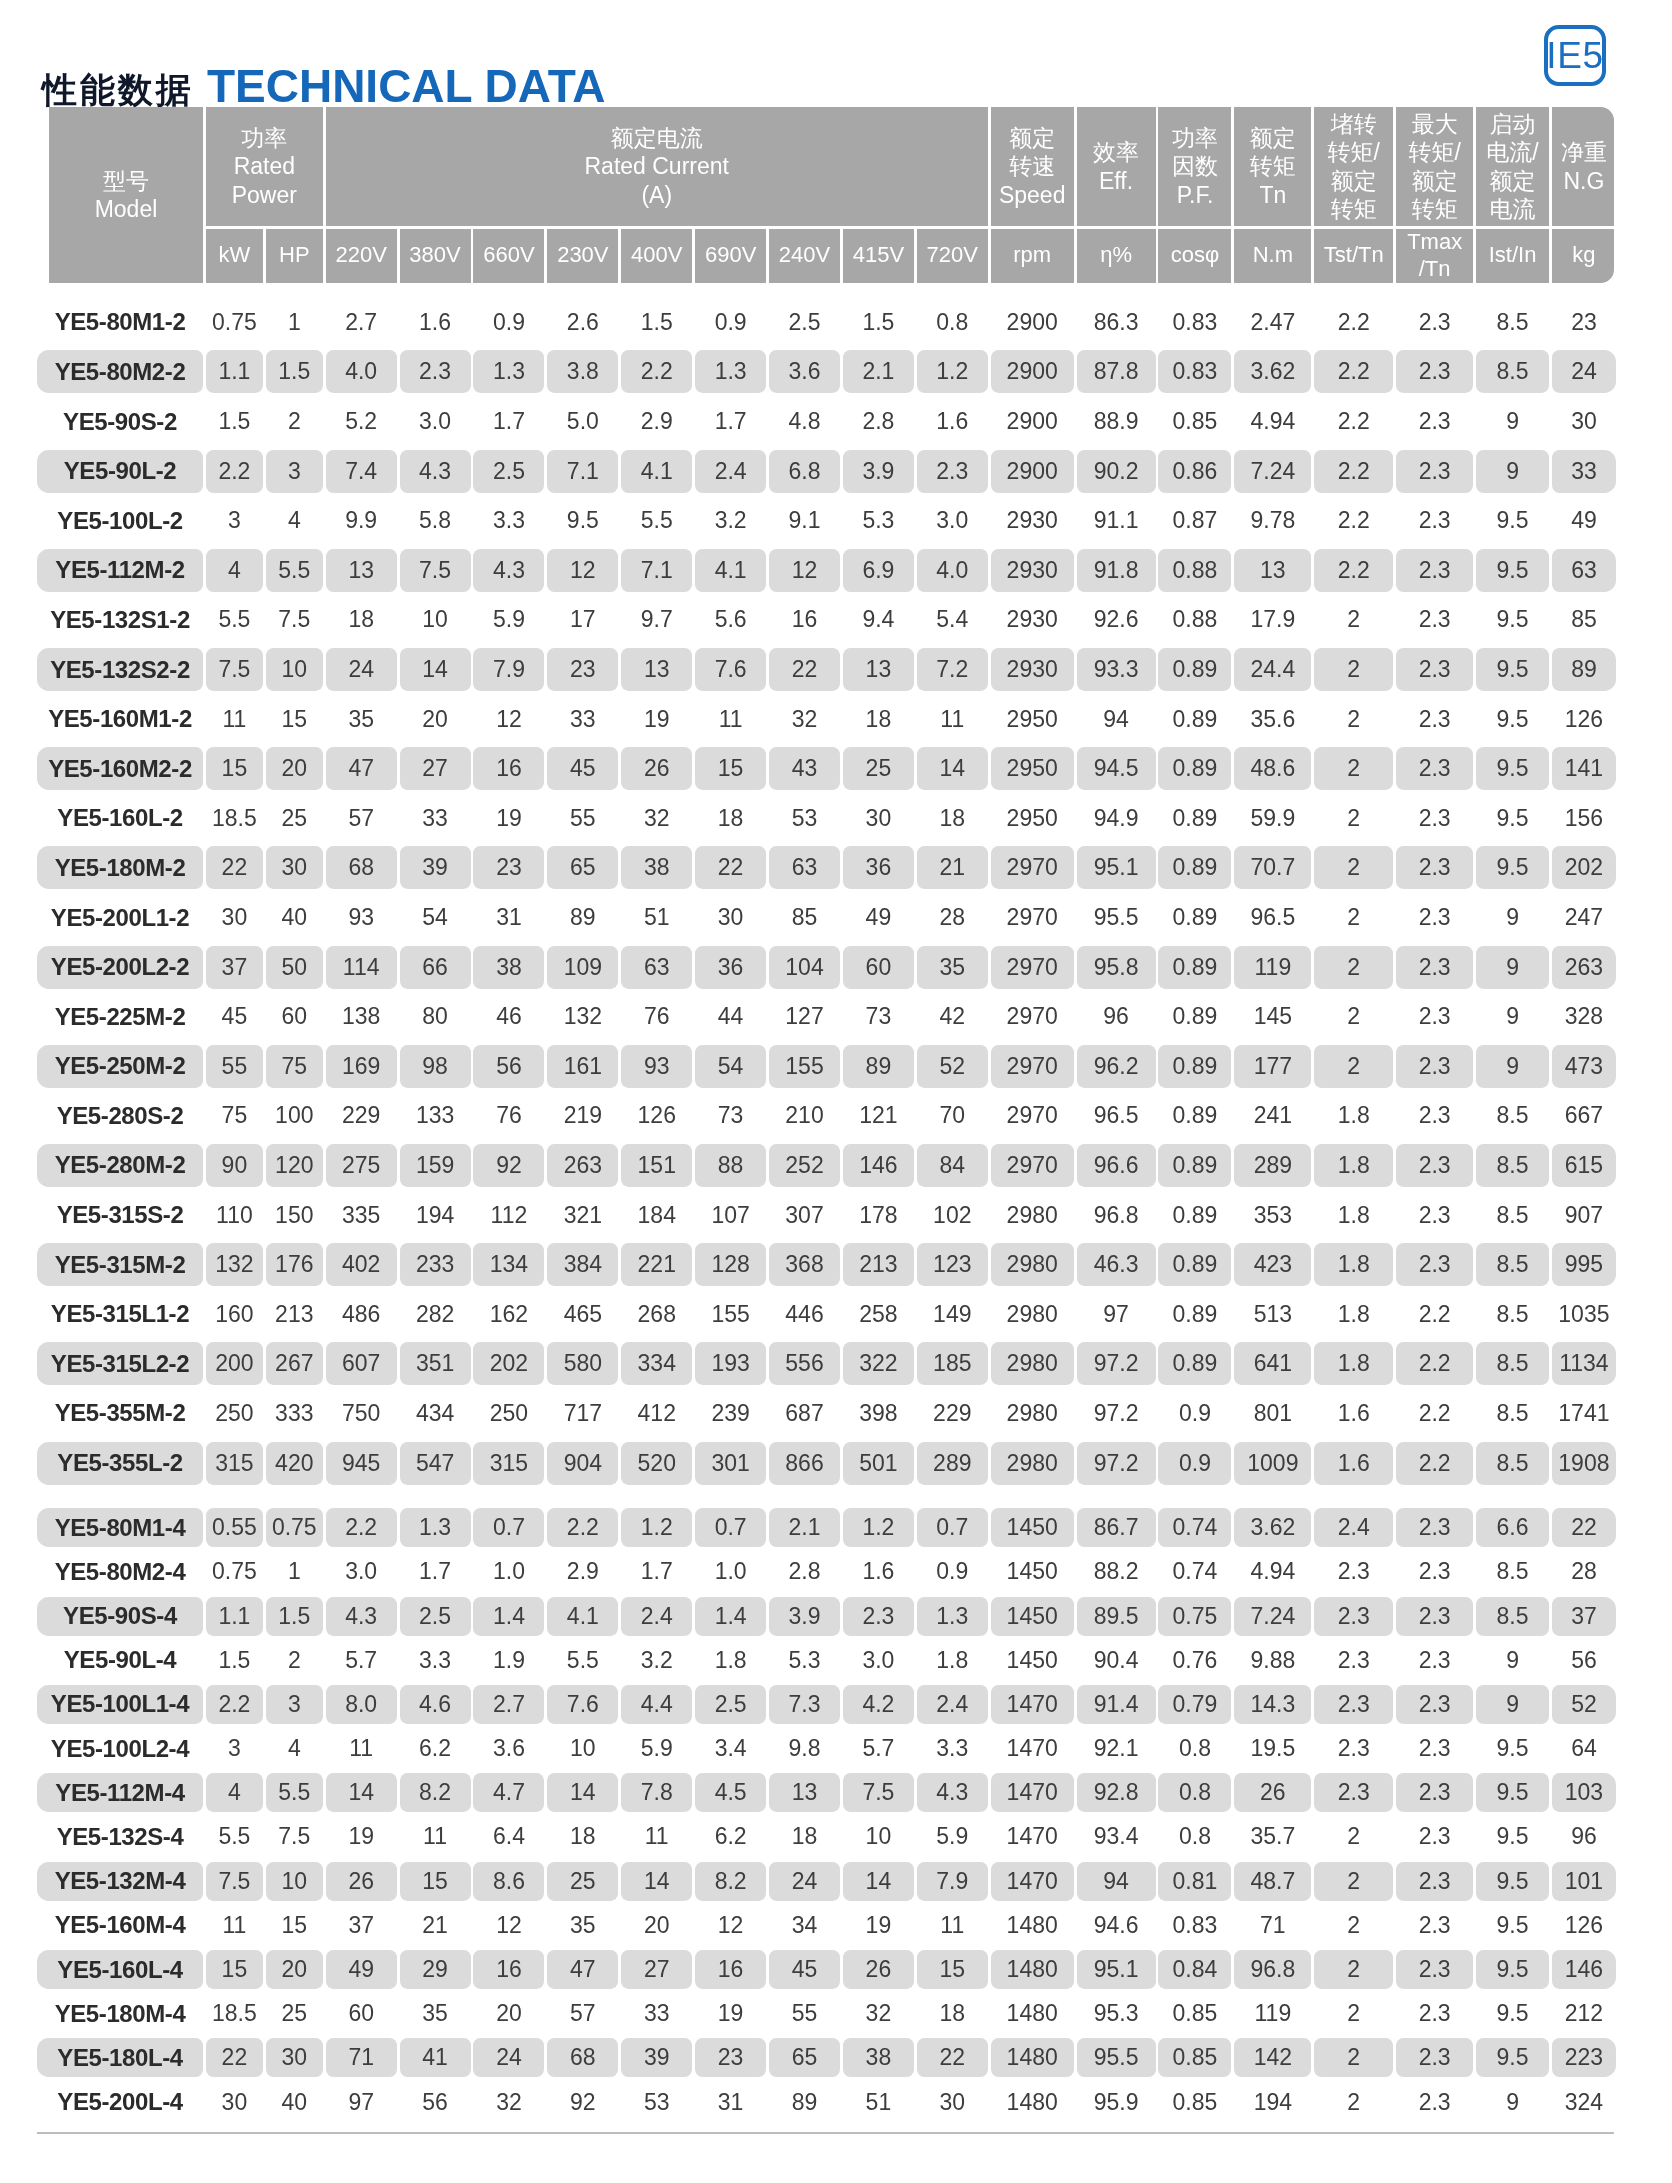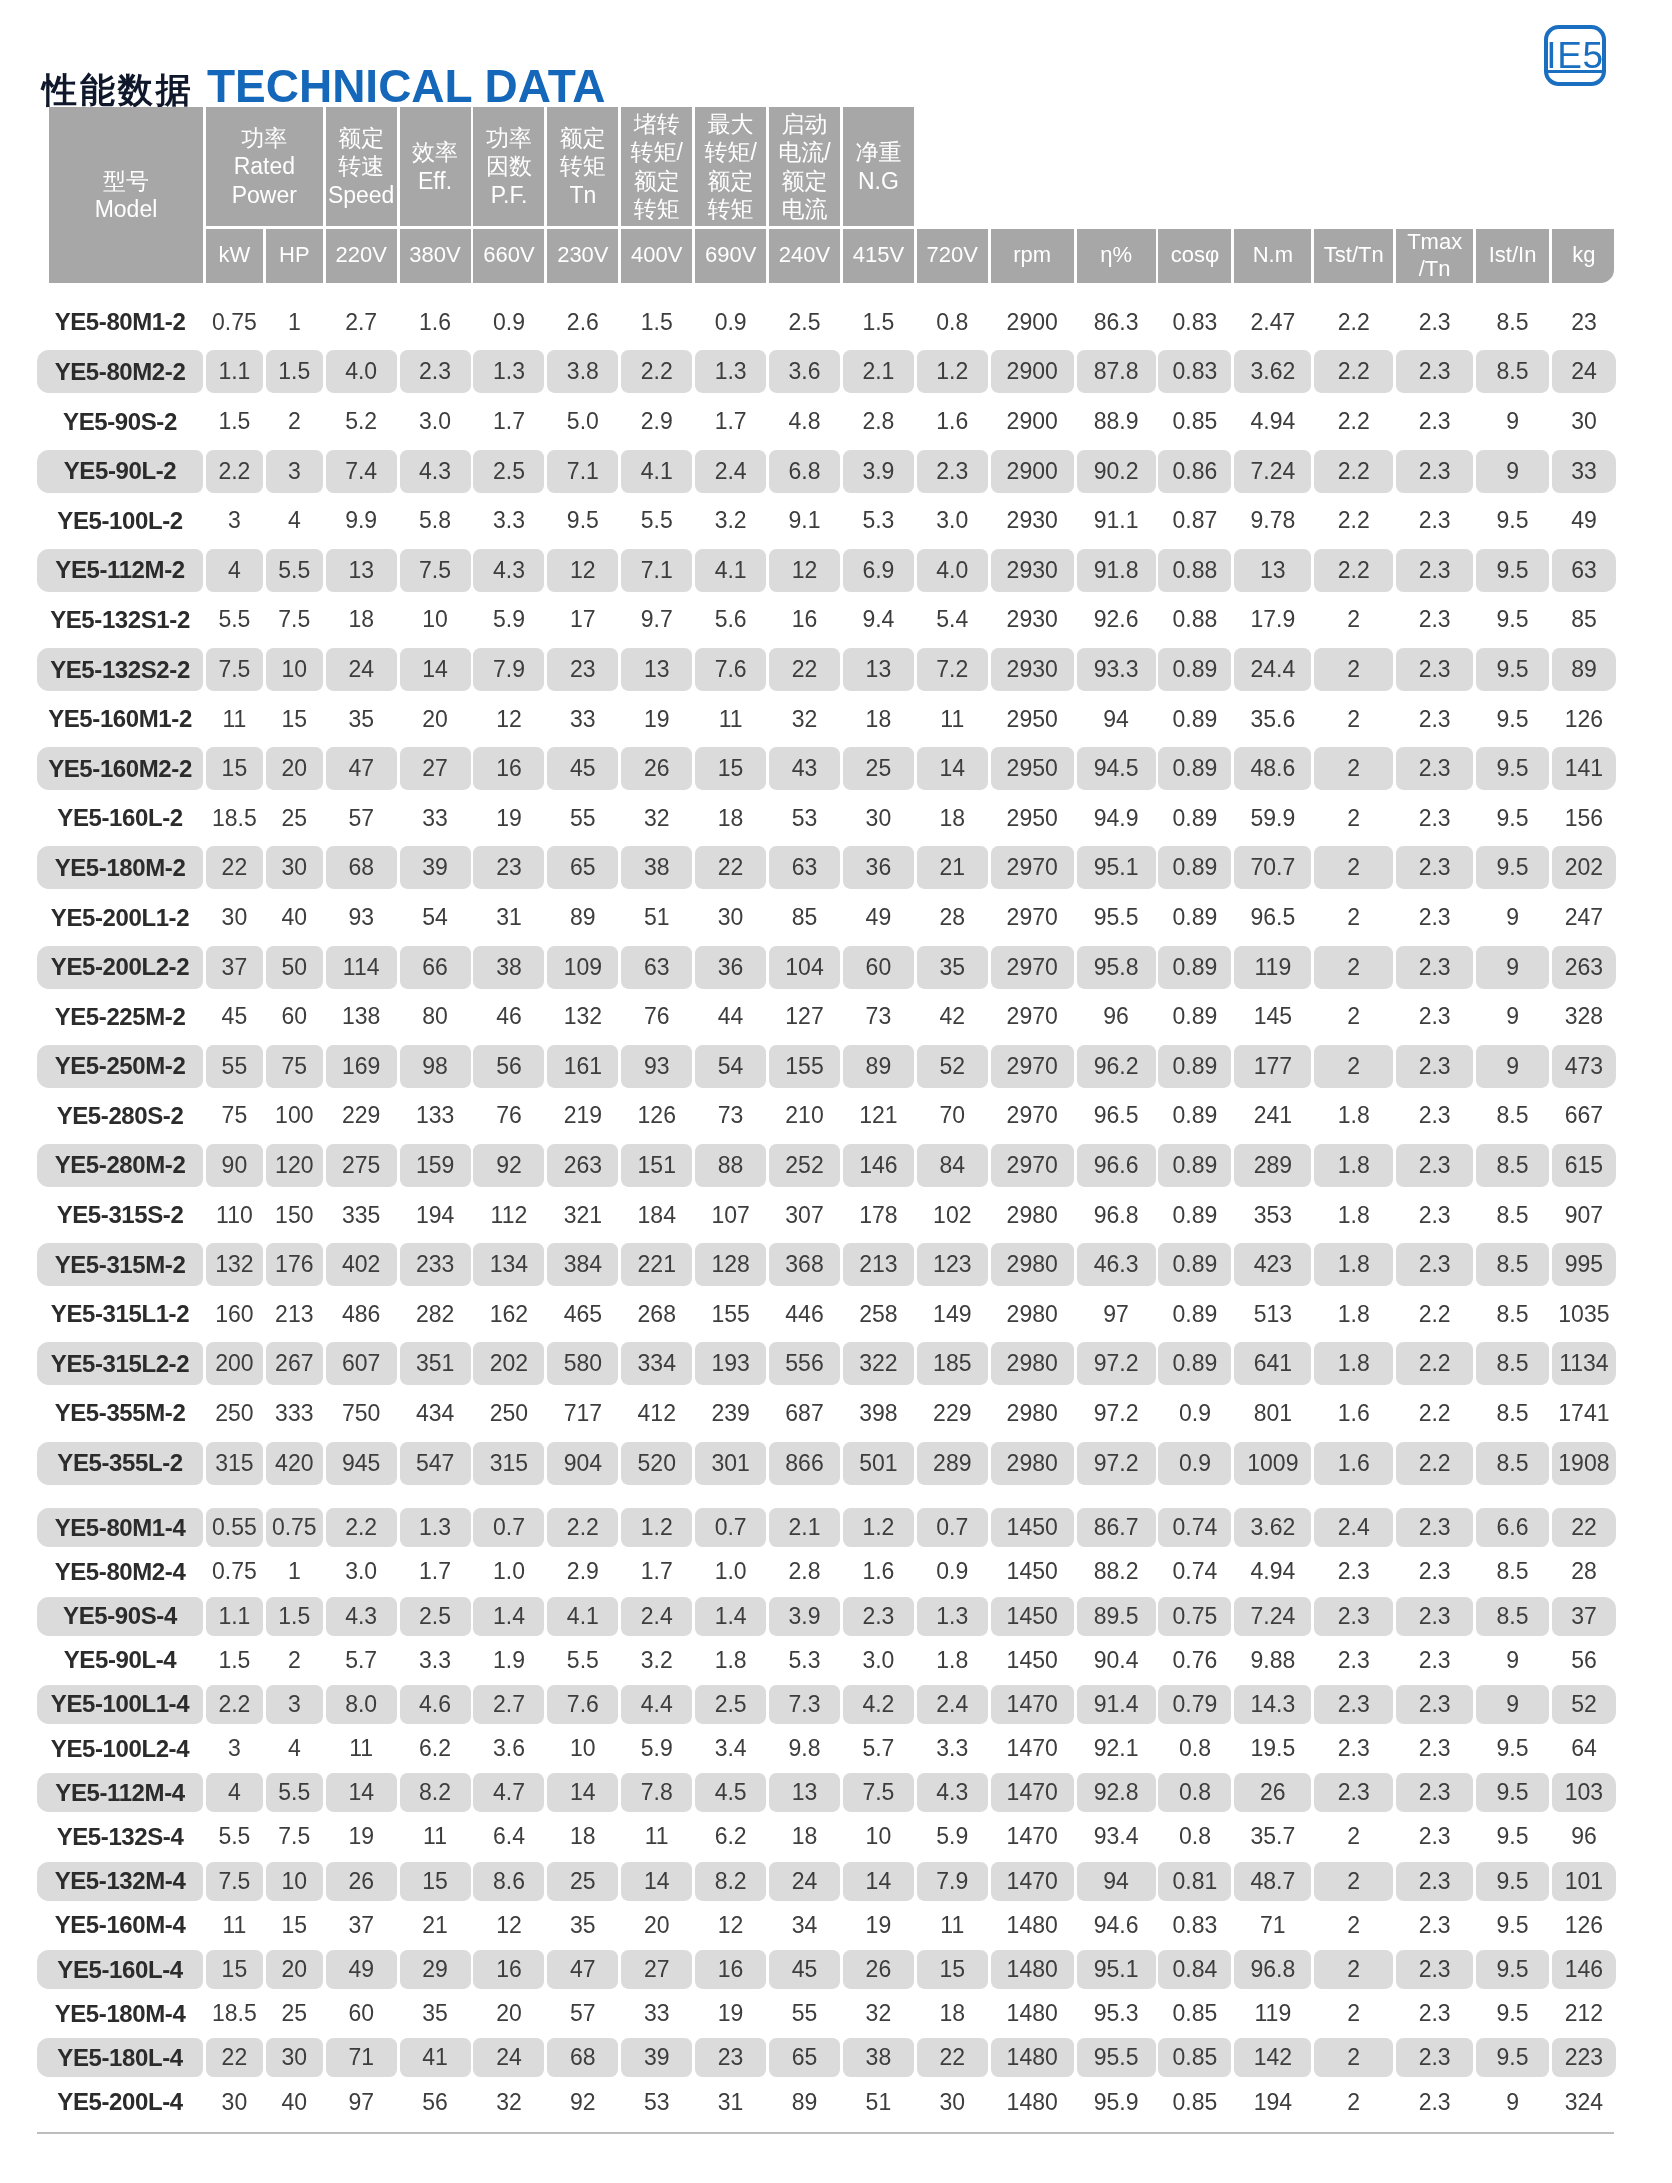--- a/index.html
+++ b/index.html
@@ -10,21 +10,21 @@
     font-family:"Liberation Sans","DejaVu Sans",sans-serif;
     overflow:hidden;
   }
   .title-row{position:absolute;left:42px;top:59px;display:flex;align-items:baseline;gap:13.3px;}
   .title-zh{font-size:35px;font-weight:700;color:#0f172a;letter-spacing:2.9px;}
   .title-en{font-size:46px;font-weight:700;color:#1568b9;letter-spacing:0px;}
   .badge{
     position:absolute;left:1544px;top:25px;width:54px;height:53px;
     border:4.4px solid #1a6fc0;border-radius:14.7px;
     display:flex;align-items:center;justify-content:center;
-    color:#1a6fc0;font-size:37px;font-weight:500;letter-spacing:0.7px;text-decoration:underline;
+    color:#1a6fc0;font-size:37px;font-weight:500;letter-spacing:0.7px;
   }
   .table{position:absolute;left:37px;top:107px;width:1577px;}
   .cols{
     display:grid;
     grid-template-columns:166px 57px 57px 71px 71px 71px 71px 71px 71px 71px 71px 71px 83px 79px 73px 77px 79px 77px 73px 64px;
     column-gap:2.9px;
   }
   .thead{
     grid-template-rows:119px 54px;
     row-gap:2.9px;
@@ -72,20 +72,23 @@
   </div>
 
   <div class="table">
 
     <div class="cols thead">
       <div class="hcell h-model">型号
 Model</div>
       <div class="hcell h-power">功率
 Rated
 Power</div>
+      <div class="hcell h-current">额定电流
+Rated Current
+(A)</div>
       <div class="hcell h-single">额定
 转速
 Speed</div>
       <div class="hcell h-single">效率
 Eff.</div>
       <div class="hcell h-single">功率
 因数
 P.F.</div>
       <div class="hcell h-single">额定
 转矩

